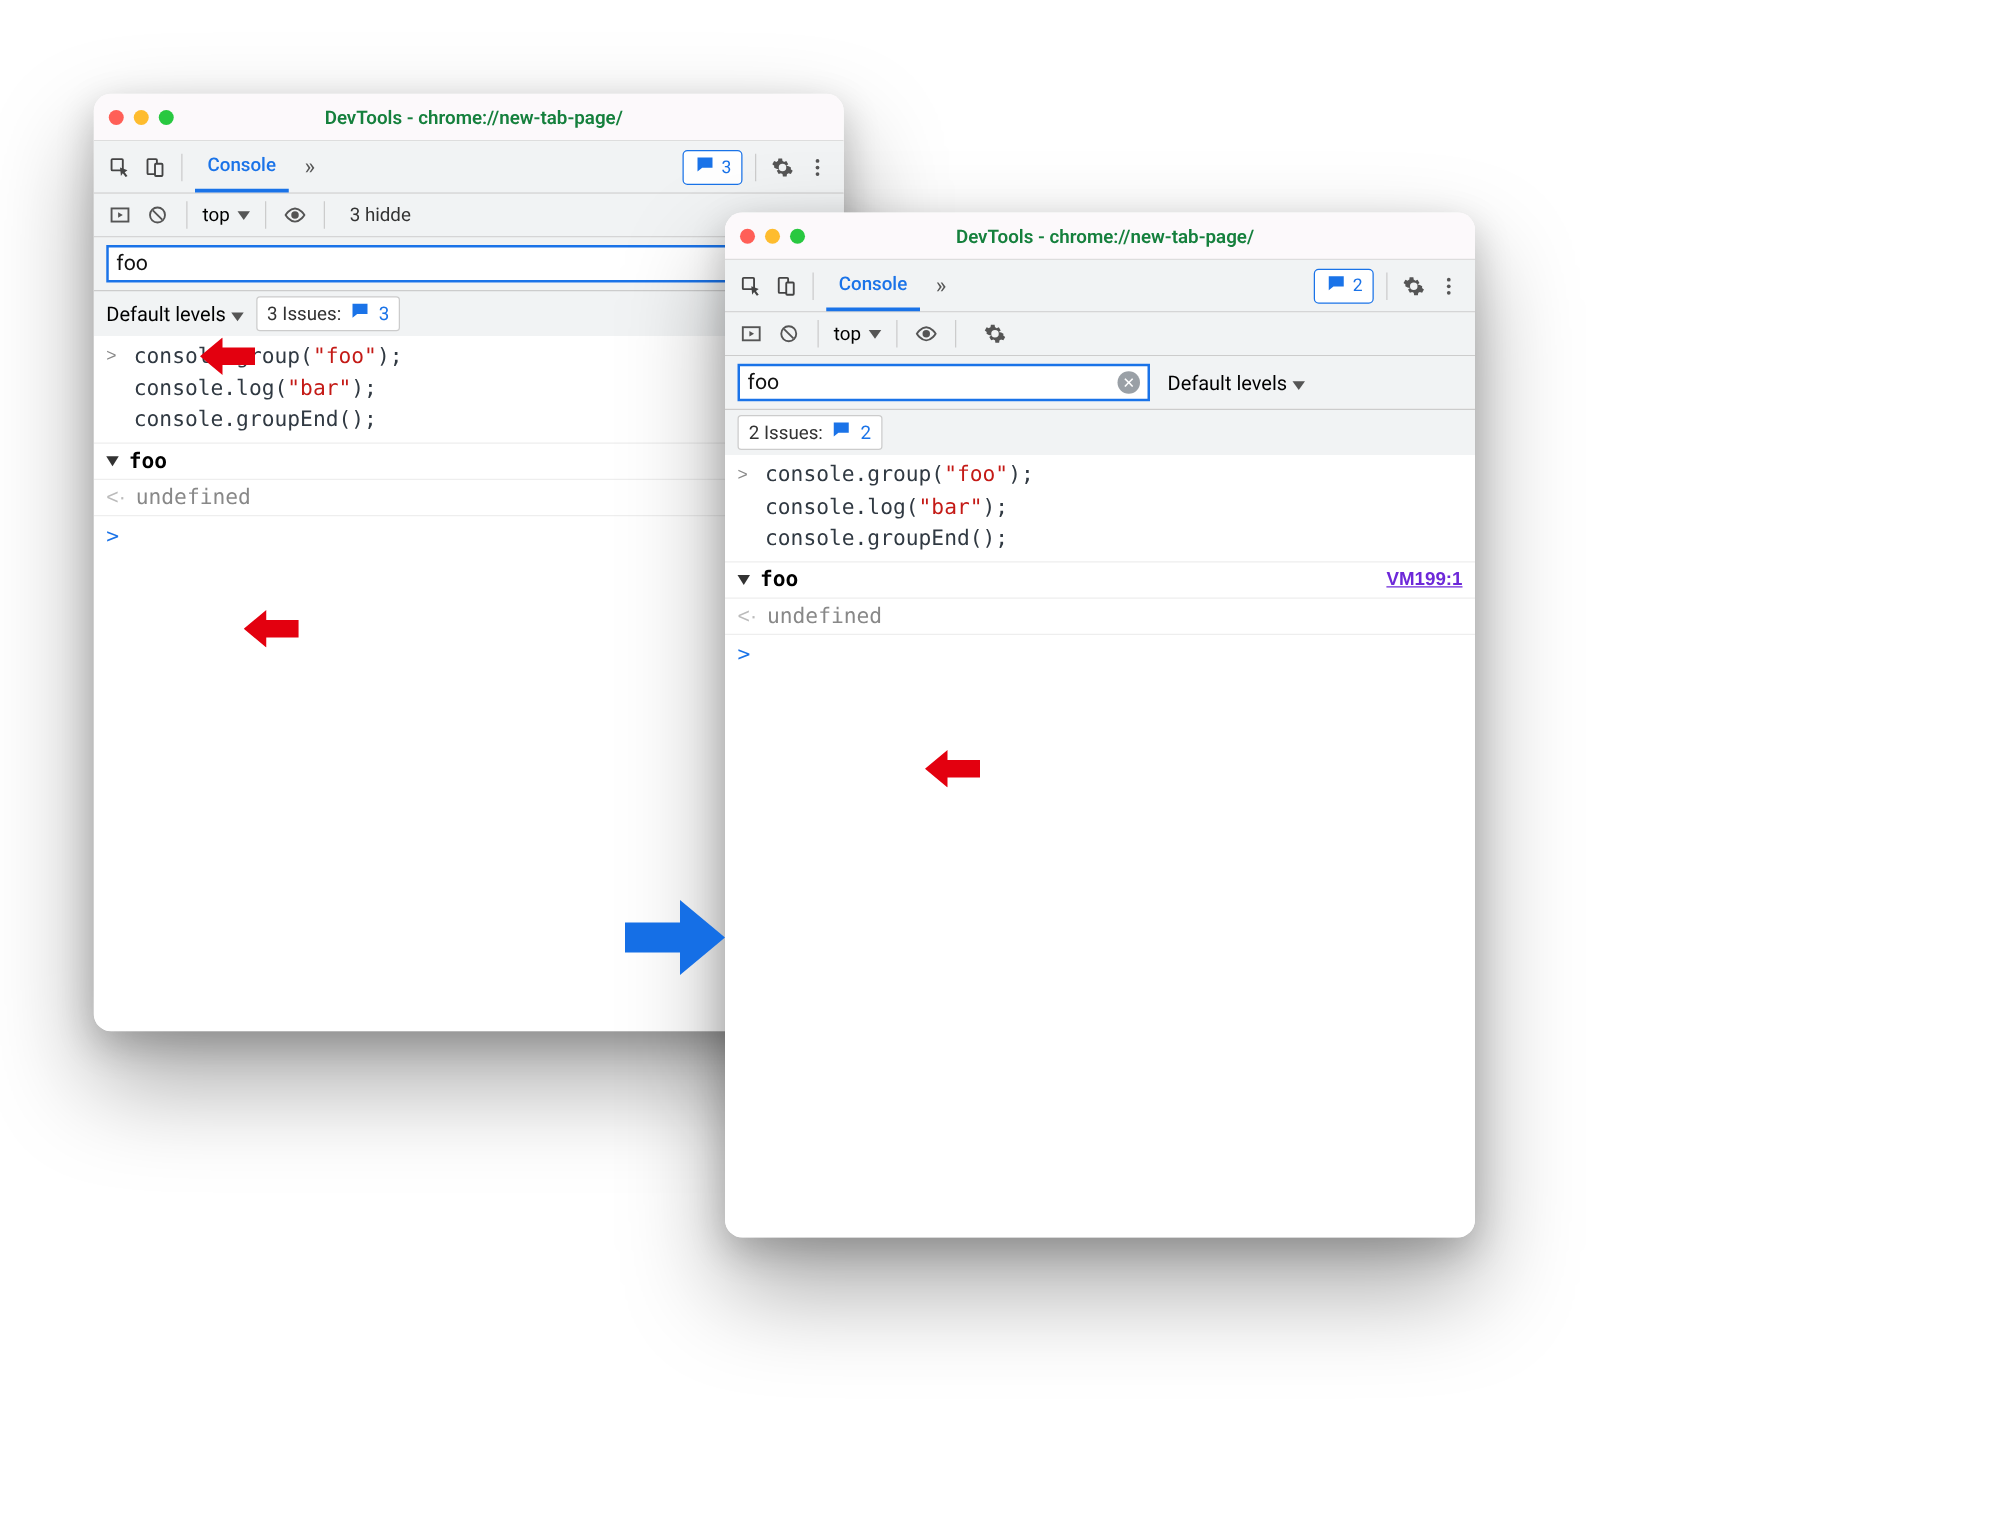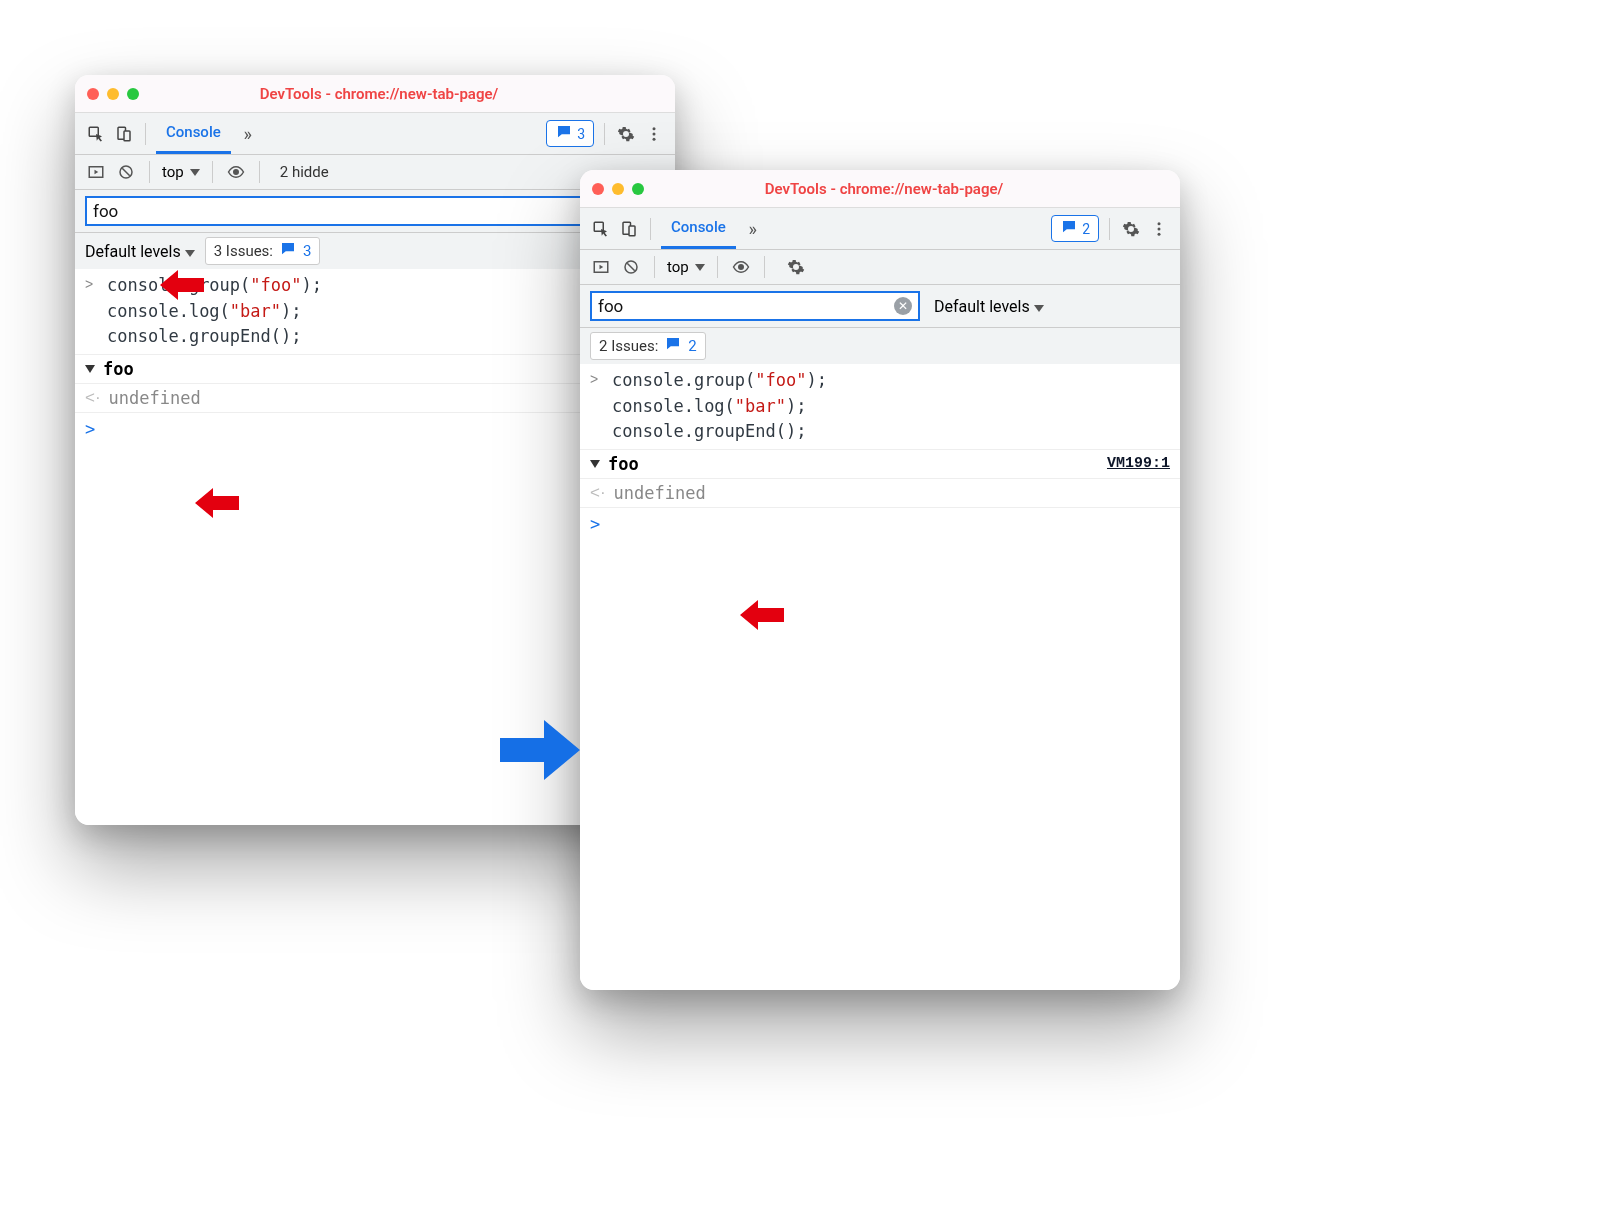--- a/index.html
+++ b/index.html
@@ -9,42 +9,42 @@
     position:absolute; background:#fff; border-radius:14px;
     box-shadow: 0 40px 80px rgba(0,0,0,.35), 0 10px 30px rgba(0,0,0,.2);
     overflow:hidden; display:flex; flex-direction:column;
   }
   .w1 { left:75px; top:75px; width:600px; height:750px; z-index:1; }
   .w2 { left:580px; top:170px; width:600px; height:820px; z-index:2; }
   .titlebar { height:38px; display:flex; align-items:center; padding:0 12px; background:#fcf9fb; border-bottom:1px solid #ddd; }
   .traffic { display:flex; gap:8px; }
   .dot { width:12px; height:12px; border-radius:50%; }
   .dot.red{background:#ff5f57;} .dot.yellow{background:#febc2e;} .dot.green{background:#28c840;}
-  .titlebar .title { flex:1; text-align:center; font-size:15px; color:#ef4444; font-weight:600;}
+  .titlebar .title { flex:1; text-align:center; font-size:15px; color:#15803d; font-weight:600;}
   .toolbar { height:42px; display:flex; align-items:center; padding:0 10px; border-bottom:1px solid #ccc; background:#f1f3f4; gap:6px; font-size:15px; color:#333;}
   .icon { display:inline-flex; align-items:center; justify-content:center; width:22px; height:22px; color:#444; }
   .tab { padding:0 10px; height:100%; display:flex; align-items:center; border-bottom:3px solid transparent; color:#333; }
   .tab.active { color:#1a73e8; border-bottom-color:#1a73e8; font-weight:500;}
   .divider { width:1px; height:22px; background:#ccc; margin:0 4px; }
   .issues-pill { display:flex; align-items:center; gap:4px; padding:2px 8px; border:1px solid #1a73e8; border-radius:4px; color:#1a73e8; background:#fff; font-size:14px;}
   .toolbar .sp { flex:1; }
   .filterbar { display:flex; align-items:center; padding:6px 10px; background:#f1f3f4; gap:8px; border-bottom:1px solid #ccc; flex-wrap:wrap; font-size:15px;}
   .filterbar .selectish { display:flex; align-items:center; gap:6px; }
   .tri-down { display:inline-block; width:0;height:0;border-left:5px solid transparent;border-right:5px solid transparent;border-top:7px solid #555;}
   .searchwrap { padding:6px 10px; background:#f1f3f4; display:flex; align-items:center; gap:14px; flex-wrap:wrap;}
   .searchbox { display:flex; align-items:center; border:2px solid #1a73e8; background:#fff; height:30px; padding:0 6px; font-size:17px; color:#111;}
   .searchbox .clear { margin-left:auto; width:18px;height:18px;border-radius:50%;background:#9aa0a6;color:#fff;display:flex;align-items:center;justify-content:center;font-size:12px; }
   .console-body { flex:1; background:#fff; font-family: Menlo, Consolas, monospace; font-size:17px; overflow:hidden; }
   .row { display:flex; align-items:flex-start; padding:4px 10px; border-bottom:1px solid #eee; gap:8px; }
   .chev { color:#888; font-family:sans-serif; font-size:14px; padding-top:3px; width:14px;}
   .codeblock { line-height:1.5; color:#303942; }
   .codeblock .m { color:#303942; } 
   .codeblock .s { color:#c41a16; } 
   .codeblock .p { color:#303942; } 
-  .linkish { margin-left:auto; text-decoration:underline; color:#0f172a; font-family:Liberation Mono, monospace; font-size:15px;}
+  .linkish { margin-left:auto; text-decoration:underline; color:#6d28d9; font-family:Liberation Sans, sans-serif; font-size:15px;}
   .grouphdr { display:flex; align-items:center; padding:4px 10px; border-bottom:1px solid #eee; gap:8px; font-weight:700;}
   .grouphdr .tri { width:0;height:0;border-left:5px solid transparent;border-right:5px solid transparent;border-top:8px solid #333; }
   .childrow { padding:4px 10px 4px 30px; border-bottom:1px solid #eee; display:flex; align-items:center; }
   .childrow .bar { border-left:1px solid #bbb; padding-left:14px; height:100%;}
   .undef { color:#888; display:flex; align-items:center; gap:8px; padding:4px 10px; border-bottom:1px solid #eee; }
   .undef .return-icon { color:#bbb; font-family:sans-serif;}
   .promptline { padding:6px 10px; color:#1a73e8; }
   .arrow-red { position:absolute; width:44px; height:30px; z-index:5; }
   .arrow-red svg { width:100%; height:100%; }
   .bigblue { position:absolute; width:80px; height:60px; z-index:5;}
@@ -133,21 +133,21 @@
       </div>
       <div class="divider"></div>
       <span class="icon eyeicon">
         <svg viewBox="0 0 24 24" fill="none" stroke="#555" stroke-width="2">
             <path d="M2 12s4-7 10-7 10 7 10 7-4 7-10 7S2 12 2 12z"></path>
             <circle cx="12" cy="12" r="3" fill="#555"></circle>
           </svg>
       </span>
       <div class="divider"></div>
       <span class="sp"></span>
-      <span class="hiddencount">2 hidde</span>
+      <span class="hiddencount">3 hidde</span>
     </div>
 
     <div class="searchwrap">
       <div class="searchbox" style="width:100%;">
         <span>foo</span>
         <span style="flex:1"></span>
         <span class="clear">✕</span>
       </div>
     </div>
     <div class="pillrow">

